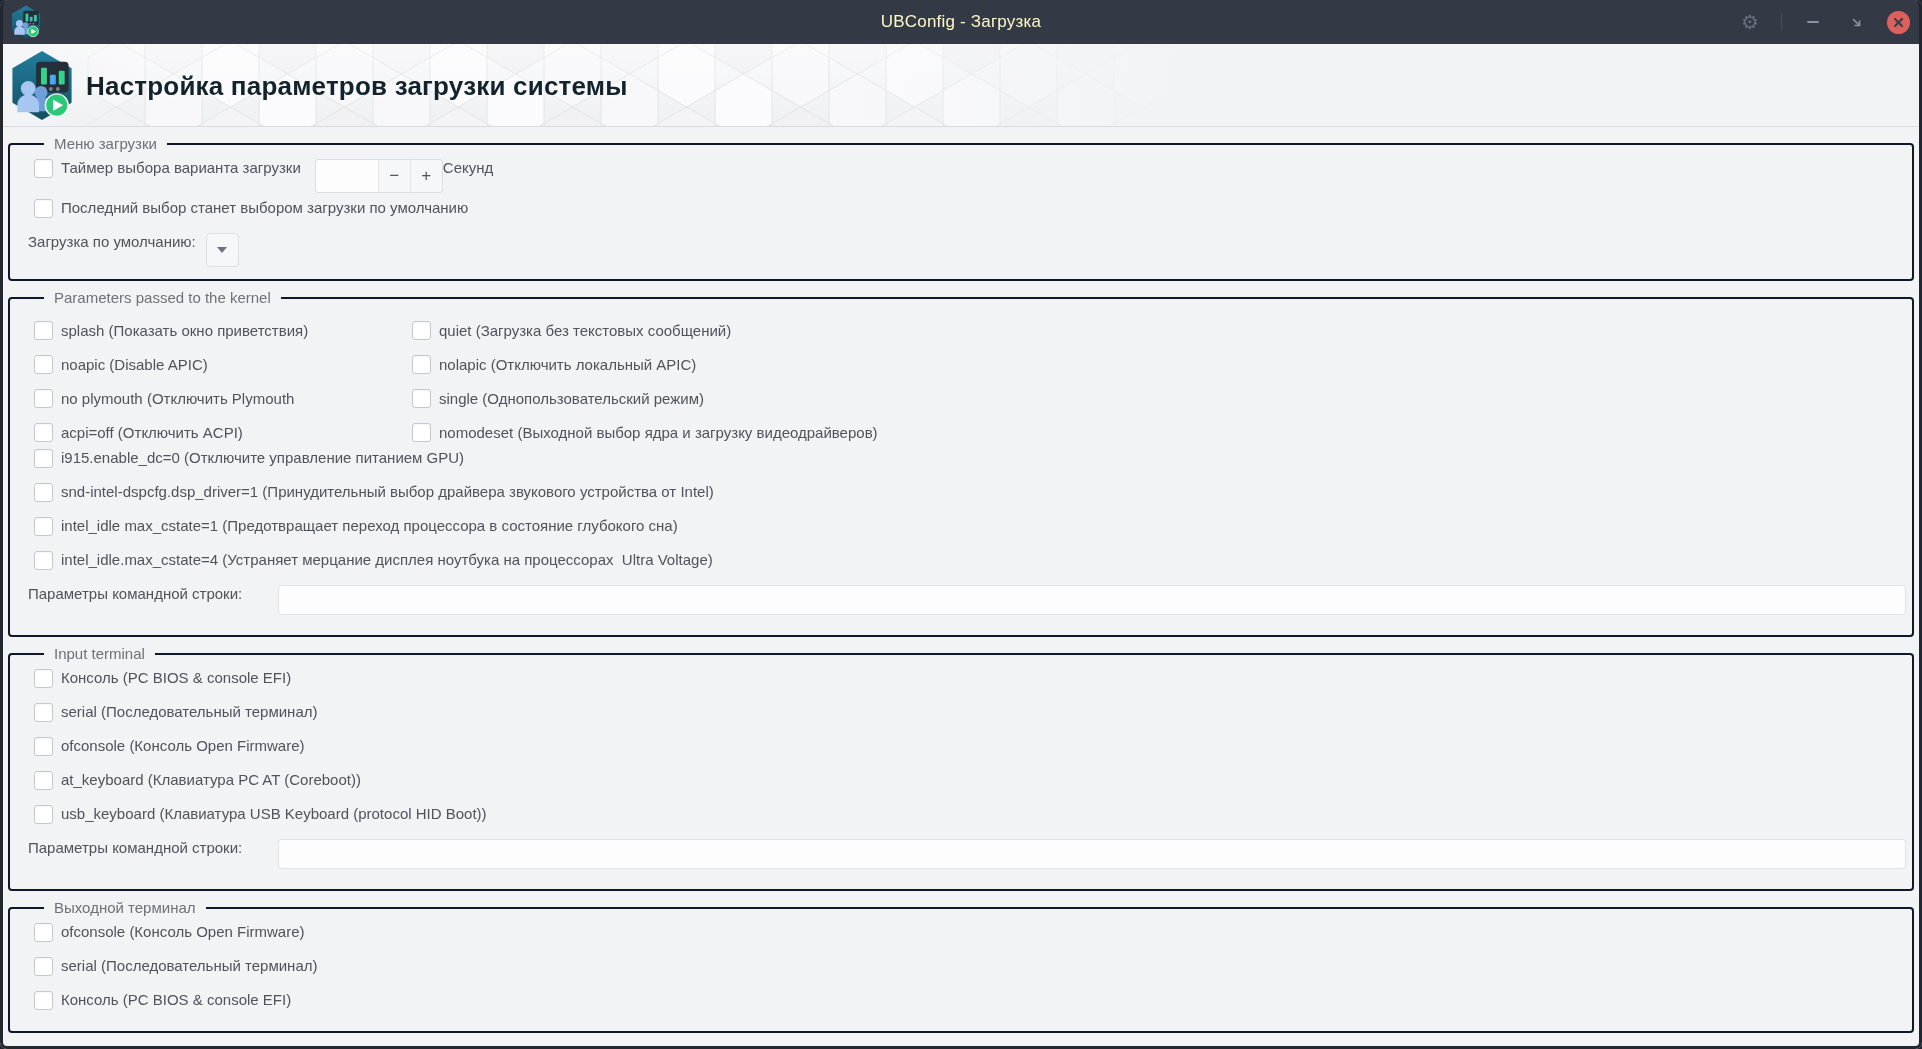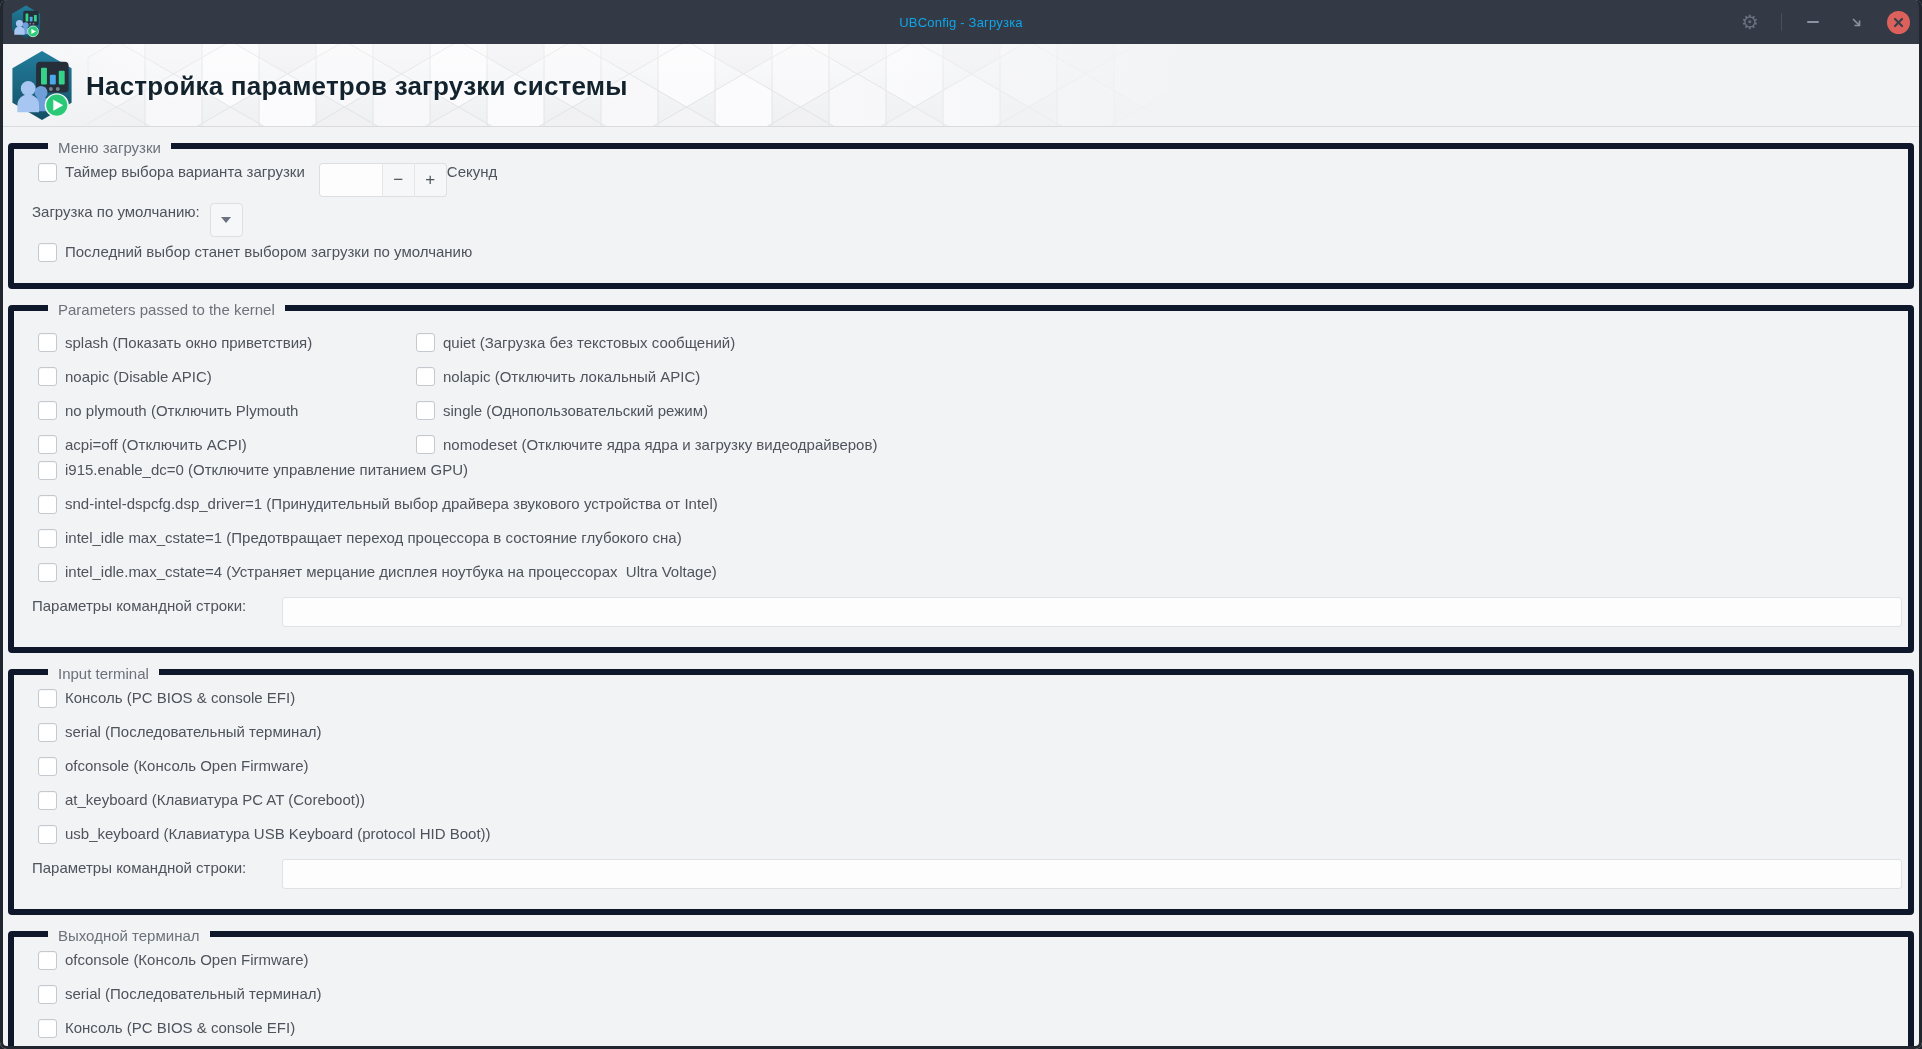--- a/index.html
+++ b/index.html
@@ -5,21 +5,21 @@
   html,body{margin:0;padding:0;background:#20242c;}
   body{width:1922px;height:1049px;position:relative;overflow:hidden;
        font-family:"Liberation Sans","DejaVu Sans",sans-serif;
        -webkit-font-smoothing:antialiased;}
   .window{position:absolute;inset:0;background:#f2f3f5;border-radius:7px;overflow:hidden;}
 
   
   .titlebar{position:absolute;left:0;top:0;right:0;height:44px;background:#333a45;
             display:flex;align-items:center;z-index:6;}
   .app-icon-small{position:absolute;left:11px;top:5px;width:30px;height:34px;}
-  .tb-title{position:absolute;left:0;right:0;text-align:center;color:#0ea5e9;font-size:13px;letter-spacing:.2px;}
+  .tb-title{position:absolute;left:0;right:0;text-align:center;color:#fef9c3;font-size:17px;letter-spacing:.2px;}
   .tb-controls{position:absolute;right:12px;top:0;height:44px;display:flex;align-items:center;gap:19px;}
   .tb-btn{display:flex;align-items:center;justify-content:center;width:24px;height:24px;cursor:default;}
   .gear{color:#68707e;font-size:20px;line-height:1;}
   .tb-sep{width:1px;height:18px;background:#474f5c;}
   .min-glyph{width:12px;height:2px;background:#8b93a0;border-radius:1px;}
   .close-btn{width:23px;height:23px;border-radius:50%;background:#dc605c;display:flex;align-items:center;justify-content:center;}
   .close-x{stroke:#39404c;stroke-width:2.2;stroke-linecap:round;}
 
   
   .header{position:absolute;left:0;top:44px;right:0;height:83px;
@@ -30,21 +30,21 @@
                 rgba(243,244,246,0) 44%,#f2f3f5 62%),
                 linear-gradient(rgba(255,255,255,.35),rgba(255,255,255,0) 55%);}
   .header-border{position:absolute;left:0;right:0;bottom:0;height:1px;background:#d9dbdf;z-index:2;}
   .app-logo{position:absolute;left:10px;top:6px;width:64px;height:71px;z-index:3;}
   .header-title{position:absolute;left:86px;top:50%;transform:translateY(-50%);z-index:3;
      font-size:26px;font-weight:bold;color:#13232e;letter-spacing:.2px;
      text-shadow:0 0 6px rgba(255,255,255,.9);}
 
   
   .content{position:absolute;left:0;top:127px;right:0;bottom:0;padding-top:16px;z-index:1;}
-  .group{position:relative;margin:0 8px 16px 8px;border:6px solid #0f172a;border-radius:4px;
+  .group{position:relative;margin:0 8px 16px 8px;border:2px solid #0f172a;border-radius:4px;
          padding:14px 0 6px 0;background:#f2f3f5;}
   .group-title{position:absolute;top:-10px;left:34px;background:#f2f3f5;padding:0 10px;
                font-size:15px;color:#6c717a;}
   .row{display:flex;height:34px;padding-left:24px;}
   .row.tall{height:40px;}
   .cell{display:flex;align-items:center;}
   .cell.first{width:378px;}
   .cb{width:17px;height:17px;background:#fff;border:1px solid #c4c8cf;border-radius:3px;
       box-shadow:inset 0 1px 1px rgba(0,0,0,.03);flex:none;}
   .cb-label{margin-left:8px;font-size:15px;color:#4e535c;white-space:pre;}
@@ -186,30 +186,30 @@
         <div class="row tall">
           <span class="cb"></span>
           <span class="cb-label">Таймер выбора варианта загрузки</span>
           <div class="spin">
             <input style="">
             <div class="spin-btn minus">−</div>
             <div class="spin-btn plus">+</div>
           </div>
           <span class="field-label unit">Секунд</span>
         </div>
+        <div class="row">
+          <span class="cb"></span>
+          <span class="cb-label">Последний выбор станет выбором загрузки по умолчанию</span>
+        </div>
         <div class="row tall" style="padding-left: 18px;">
           <span class="field-label">Загрузка по умолчанию:</span>
           <div class="combo">
             <span class="combo-arrow"></span>
           </div>
         </div>
-        <div class="row">
-          <span class="cb"></span>
-          <span class="cb-label">Последний выбор станет выбором загрузки по умолчанию</span>
-        </div>
       </section>
       <section class="group">
         <span class="group-title">Parameters passed to the kernel</span>
         <div class="row">
           <div class="cell first">
             <span class="cb"></span>
             <span class="cb-label">splash (Показать окно приветствия)</span>
           </div>
           <div class="cell">
             <span class="cb"></span>
@@ -236,21 +236,21 @@
             <span class="cb-label">single (Однопользовательский режим)</span>
           </div>
         </div>
         <div class="row">
           <div class="cell first">
             <span class="cb"></span>
             <span class="cb-label">acpi=off (Отключить ACPI)</span>
           </div>
           <div class="cell">
             <span class="cb"></span>
-            <span class="cb-label">nomodeset (Отключите ядра ядра и загрузку видеодрайверов)</span>
+            <span class="cb-label">nomodeset (Выходной выбор ядра и загрузку видеодрайверов)</span>
           </div>
         </div>
         <div class="row">
           <span class="cb"></span>
           <span class="cb-label">i915.enable_dc=0 (Отключите управление питанием GPU)</span>
         </div>
         <div class="row">
           <span class="cb"></span>
           <span class="cb-label">snd-intel-dspcfg.dsp_driver=1 (Принудительный выбор драйвера звукового устройства от Intel)</span>
         </div>

